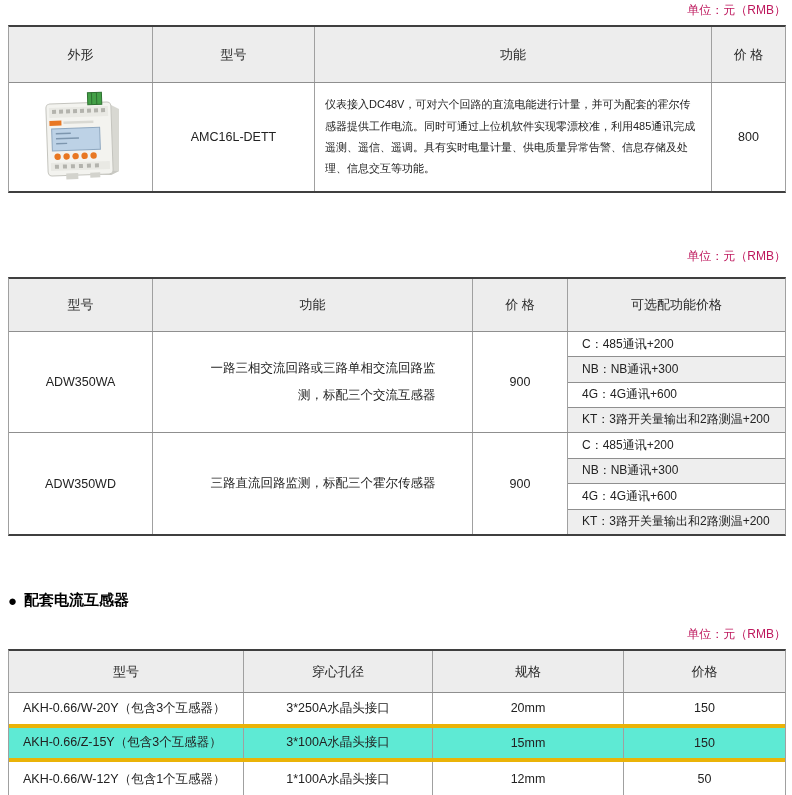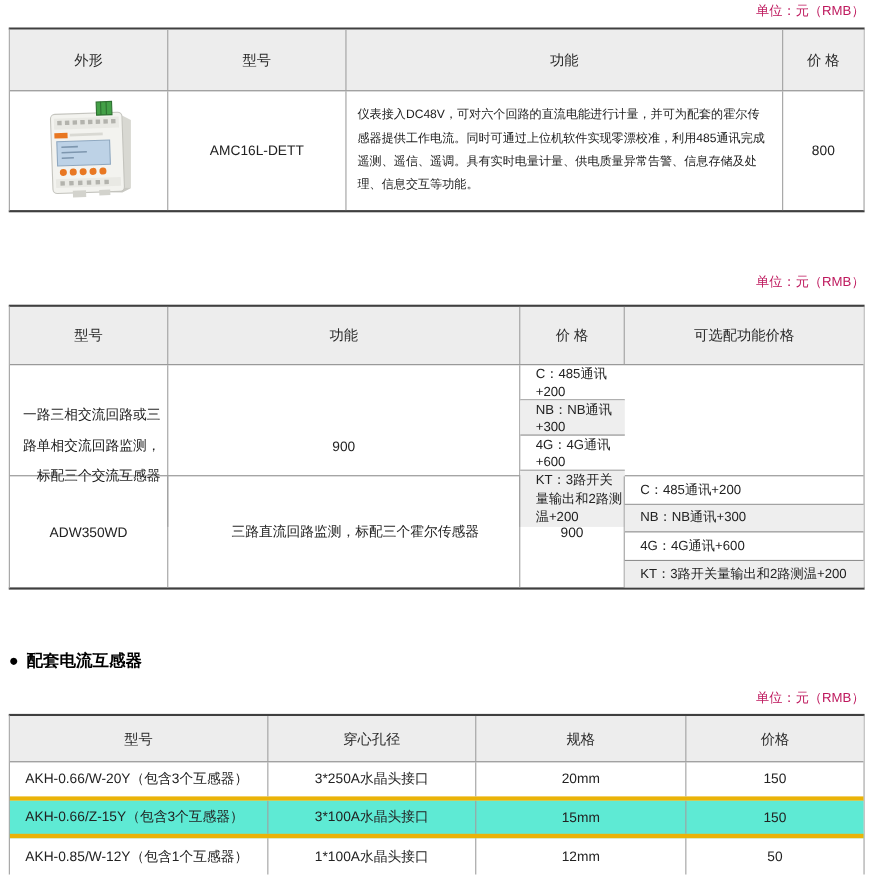--- a/index.html
+++ b/index.html
@@ -184,20 +184,21 @@
 
   <div class="ptable t2">
     <div class="trow thead">
       <div class="cell">型号</div>
       <div class="cell">功能</div>
       <div class="cell">价 格</div>
       <div class="cell">可选配功能价格</div>
     </div>
 
     <div class="trow tbodyrow">
+      <div class="cell">ADW350WA</div>
       <div class="cell">
         <div class="func-inner">一路三相交流回路或三路单相交流回路监测，标配三个交流互感器</div>
       </div>
       <div class="cell">900</div>
       <div class="cell opt-cell">
         <div class="opt-row">C：485通讯+200</div>
         <div class="opt-row alt">NB：NB通讯+300</div>
         <div class="opt-row">4G：4G通讯+600</div>
         <div class="opt-row alt">KT：3路开关量输出和2路测温+200</div>
       </div>
@@ -242,20 +243,20 @@
       <div class="cell">20mm</div>
       <div class="cell">150</div>
     </div>
     <div class="trow tbodyrow alt">
       <div class="cell model-left">AKH-0.66/Z-15Y（包含3个互感器）</div>
       <div class="cell">3*100A水晶头接口</div>
       <div class="cell">15mm</div>
       <div class="cell">150</div>
     </div>
     <div class="trow tbodyrow">
-      <div class="cell model-left">AKH-0.85/W-12Y（包含1个互感器）</div>
+      <div class="cell model-left">AKH-0.66/W-12Y（包含1个互感器）</div>
       <div class="cell">1*100A水晶头接口</div>
       <div class="cell">12mm</div>
       <div class="cell">50</div>
     </div>
   </div>
 
 </div>
 
 </body></html>

